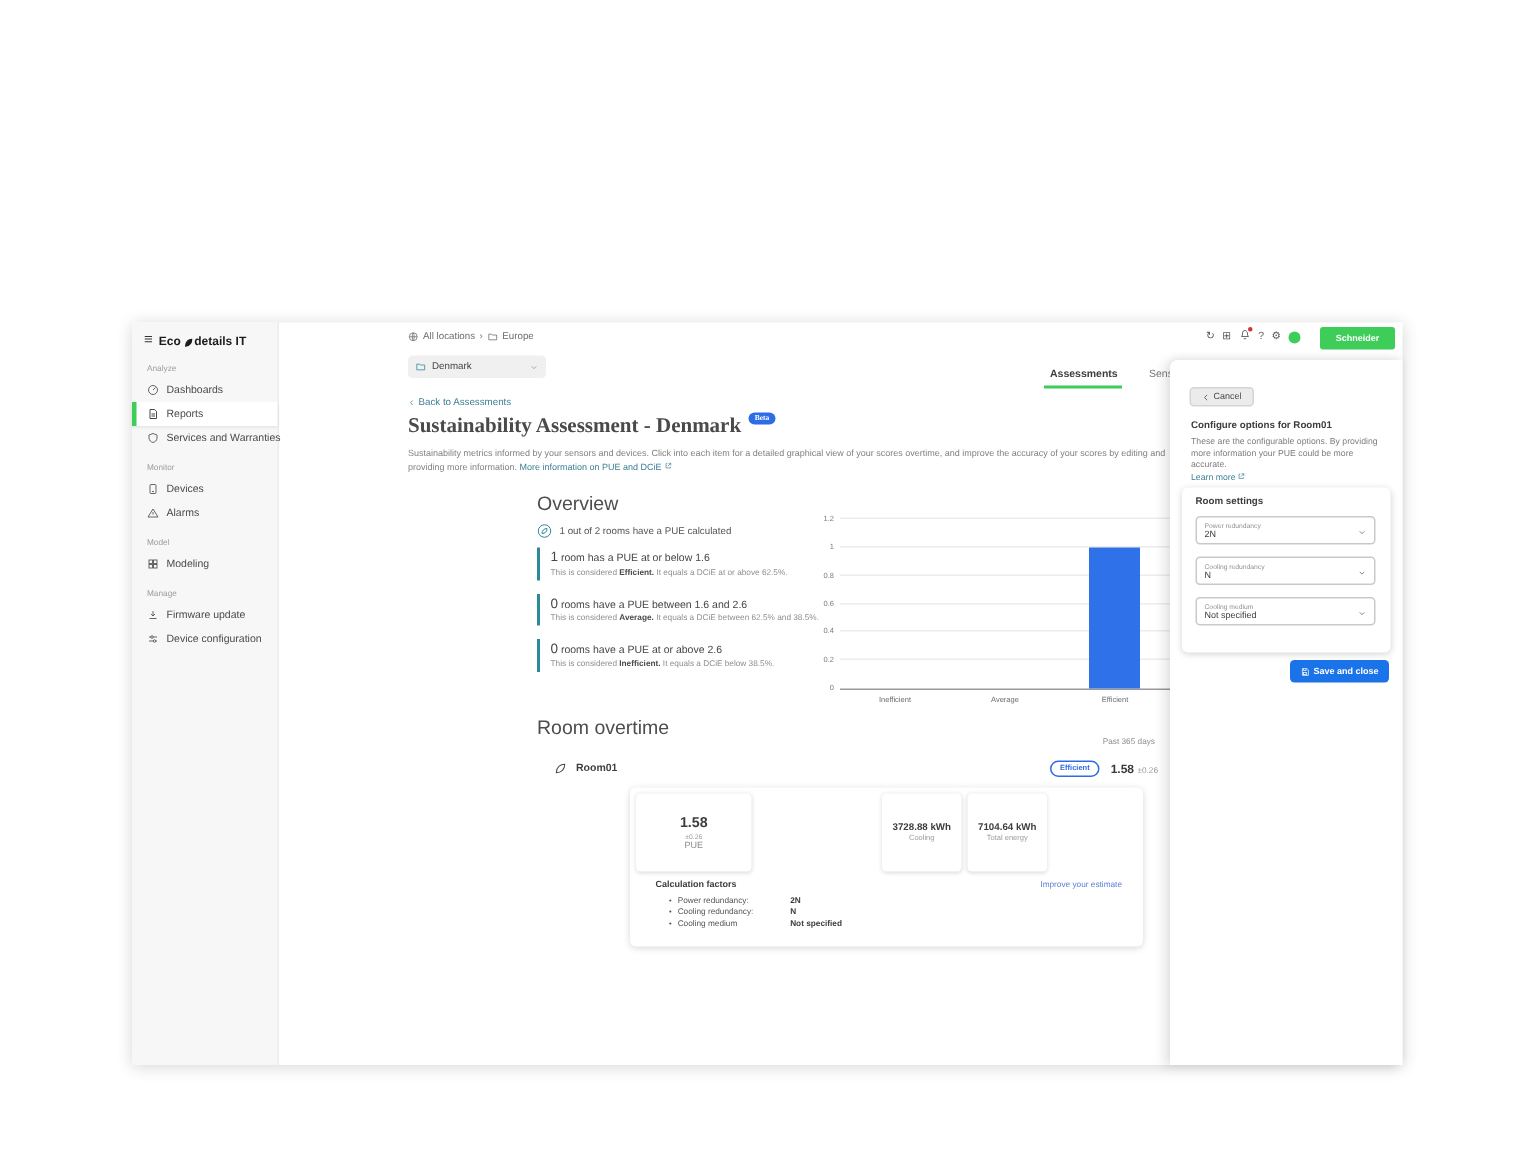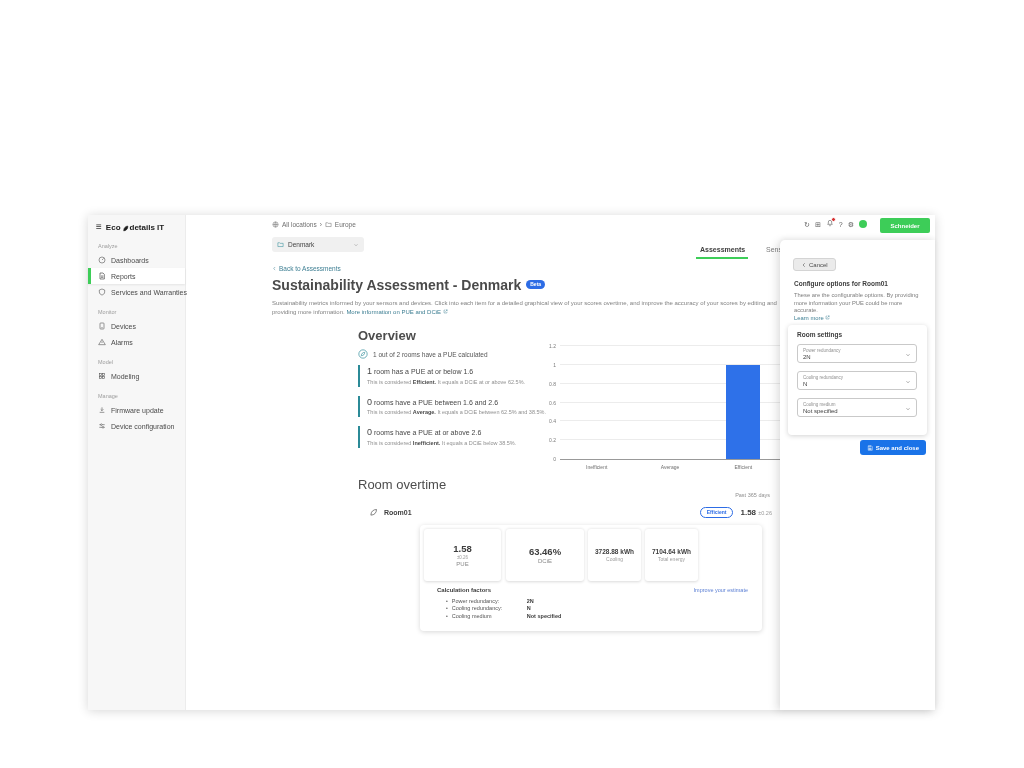--- a/index.html
+++ b/index.html
@@ -43,30 +43,30 @@
   .ticon { font-size:7px; color:#5a5a5a; line-height:9px; cursor:pointer; position:relative; }
   .ticon svg { width:8px; height:8px; }
   .badge-dot { position:absolute; top:-2px; right:-2px; width:5px; height:5px;
                background:#d63031; border-radius:50%; border:0.5px solid #fff; }
   .avatar { width:8px; height:8px; border-radius:50%; background:#3dcd58; cursor:pointer; }
   .schneider-logo { position:absolute; left:792px; top:3px; width:50px; height:15px;
                     background:#3dcd58; border-radius:2px; color:#fff; font-size:6px;
                     font-weight:bold; display:flex; align-items:center; justify-content:center; }
 
   .page-title { position:absolute; left:184px; top:62px; font-size:14px; font-weight:600;
-                color:#4a4a4a; display:flex; align-items:center; }
+                color:#4a4a4a; display:flex; align-items:flex-start;font-family:Liberation Serif, serif; }
   .beta-badge { margin-left:5px; margin-top:-2px; background:#2d6ce5; color:#fff;
                 font-size:5px; font-weight:bold; padding:1.5px 4px; border-radius:6px; }
   .page-desc { position:absolute; left:184px; top:84px; width:522px; font-size:6px;
                line-height:8.5px; color:#828282; }
   .inline-link { color:#3e7f93; cursor:pointer; }
   .ext-icon { display:inline-block; width:5px; height:5px; vertical-align:baseline; }
 
   
-  .ov-heading { position:absolute; left:270px; top:113px; font-size:13px; font-weight:700; color:#4d4d4d; }
+  .ov-heading { position:absolute; left:270px; top:113px; font-size:13px; font-weight:400; color:#4d4d4d; }
   .ov-summary { position:absolute; left:270px; top:134px; display:flex; align-items:center;
                 gap:5px; font-size:6.5px; color:#555; }
   .ov-summary svg { width:10px; height:10px; }
   .ov-items { position:absolute; left:270px; top:150px; width:222px; display:flex;
               flex-direction:column; gap:9px; }
   .ov-item { border-left:2px solid #2b8a97; padding:1px 0 2px 7px; }
   .ov-title { font-size:7px; color:#464646; }
   .ov-num { font-size:9px; }
   .ov-desc { font-size:5.5px; color:#8f8f8f; margin-top:2.5px; }
   .ov-desc b { color:#4a4a4a; }
@@ -360,24 +360,20 @@
       <span class="room-tol">±0.26</span>
     </span>
   </div>
 
   <div class="expanded">
     <div class="metric-card lg mc-0">
       <div class="m-value">1.58</div>
       <div class="m-sub">±0.26</div>
       <div class="m-label">PUE</div>
     </div>
-    <div class="metric-card lg mc-1">
-      <div class="m-value">63.46%</div>
-      <div class="m-label">DCiE</div>
-    </div>
     <div class="metric-card sm mc-2">
       <div class="m-value">3728.88 kWh</div>
       <div class="m-label">Cooling</div>
     </div>
     <div class="metric-card sm mc-3">
       <div class="m-value">7104.64 kWh</div>
       <div class="m-label">Total energy</div>
     </div>
 
     <div class="calc">

